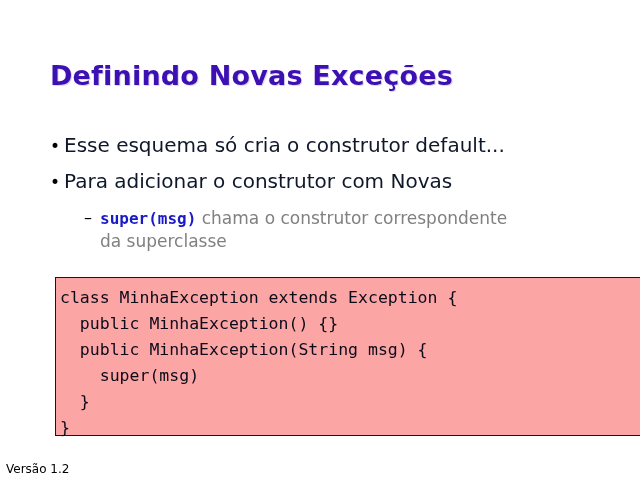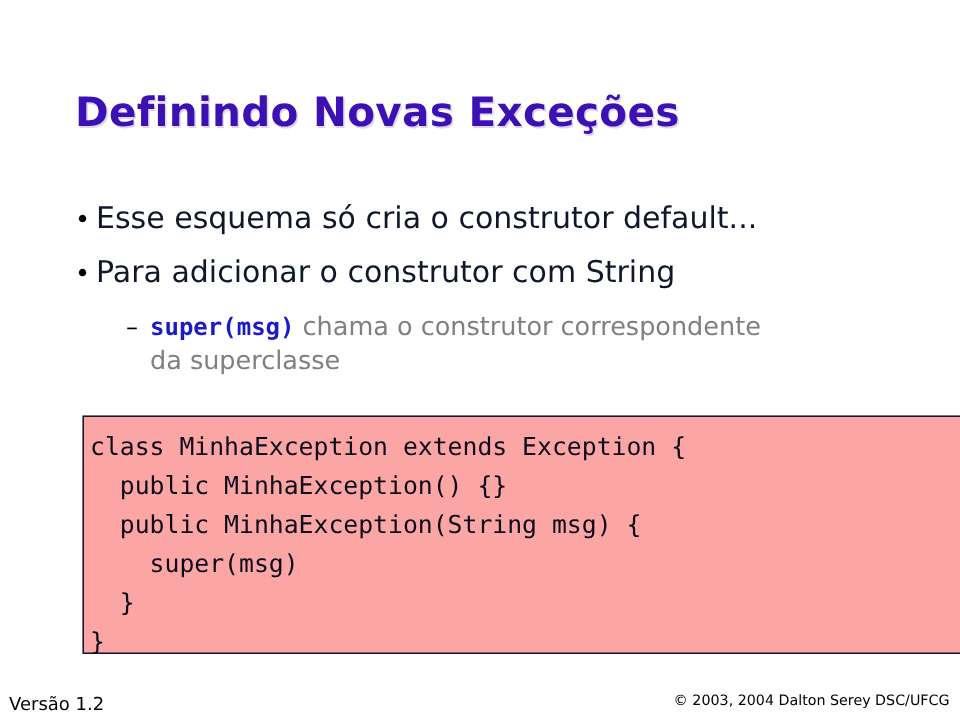--- a/index.html
+++ b/index.html
@@ -127,34 +127,33 @@
 
   <div id="slide-title">Definindo Novas Exceções</div>
 
   <div class="bullet-l1" id="bullet-1">
     <span class="dot">•</span>
     <span class="txt">Esse esquema só cria o construtor default...</span>
   </div>
 
   <div class="bullet-l1" id="bullet-2">
     <span class="dot">•</span>
-    <span class="txt">Para adicionar o construtor com String</span>
+    <span class="txt">Para adicionar o construtor com Novas</span>
   </div>
 
   <div id="bullet-sub">
     <span class="dash">–</span>
     <div class="sub-body"><span class="code-inline">super(msg)</span><span> chama o construtor correspondente da superclasse</span></div>
   </div>
 
   <div id="code-box">
     <pre>class MinhaException extends Exception {
   public MinhaException() {}
   public MinhaException(String msg) {
     super(msg)
   }
 }</pre>
   </div>
 
   <div id="footer-left">Versão 1.2</div>
 
-  <div id="footer-right">© 2003, 2004 Dalton Serey DSC/UFCG</div>
 
 </div>
 
 </body></html>

